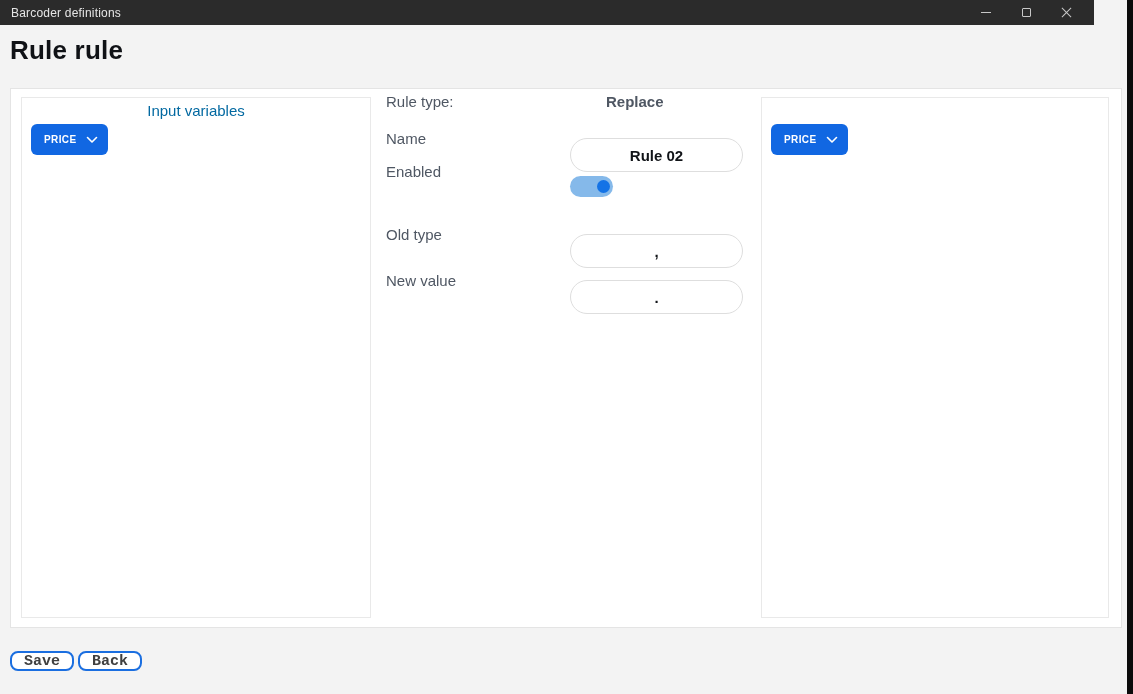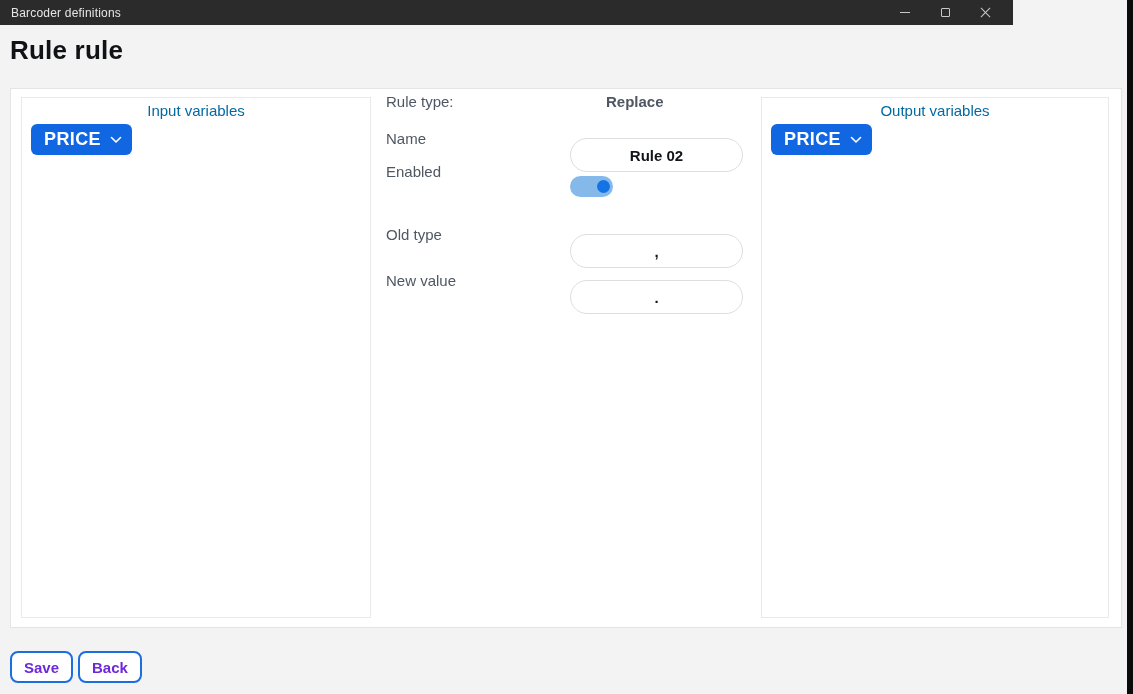--- a/index.html
+++ b/index.html
@@ -7,21 +7,21 @@
     width: 1133px; height: 694px;
     font-family: "Liberation Sans", sans-serif;
     background: #f3f3f3;
     overflow: hidden;
     position: relative;
   }
 
   
   .titlebar {
     position: absolute; left: 0; top: 0;
-    width: 1013px; height: 25px;
+    width: 1094px; height: 25px;
     background: #2b2b2b;
     display: flex; align-items: center;
   }
   .titlebar-title {
     color: #e6e6e6; font-size: 12px; margin-left: 11px;
     letter-spacing: 0.2px;
   }
   .titlebar-controls {
     position: absolute; right: 8px; top: 0; height: 25px;
     display: flex; align-items: stretch;
@@ -71,21 +71,21 @@
   .var-panel-title {
     margin-top: 4px; text-align: center;
     font-size: 15px; color: #0369a1;
   }
   .var-btn {
     position: absolute; left: 9px; top: 26px;
     height: 31px; padding: 0 10px 0 13px;
     background: #1167e2; color: #ffffff;
     border: none; border-radius: 6px;
     font-family: "Liberation Sans", sans-serif;
-    font-size: 18px; font-weight: 800; letter-spacing: 0.4px;
+    font-size: 10px; font-weight: 800; letter-spacing: 0.4px;
     display: flex; align-items: center; gap: 9px;
     cursor: pointer;
   }
   .chev { display: inline-block; margin-top: 1px; }
 
   
   .form-label {
     position: absolute; left: 386px;
     font-size: 15px; color: #4f5763;
   }
@@ -122,24 +122,24 @@
   }
   .toggle .knob {
     position: absolute; top: 4px;
     width: 13px; height: 13px; border-radius: 50%;
     background: #1473e6;
   }
   .toggle[data-state="on"] .knob { right: 3px; }
 
   
   .footer-btn {
-    position: absolute; top: 651px; height: 32px;
+    position: absolute; top: 651px; height: 20px;
     background: #ffffff;
     border: 2px solid #1a6ee0; border-radius: 8px;
-    color: #6d28d9; font-family: Liberation Sans, sans-serif;
+    color: #404040; font-family: Liberation Mono, monospace;
     font-size: 15px; font-weight: 700;
     padding: 0 12px; cursor: pointer;
   }
   .btn-save { left: 10px; }
   .btn-back { left: 78px; }
 </style>
 </head>
 <body>
 
 <div class="titlebar">
@@ -165,21 +165,20 @@
     <div class="var-panel-title">Input variables</div>
     <button class="var-btn">
       <span>PRICE</span>
       <svg class="chev" width="12" height="8" viewBox="0 0 12 8">
         <polyline points="1.5,1.5 6,6 10.5,1.5" fill="none" stroke="#ffffff" stroke-width="1.6" stroke-linecap="round" stroke-linejoin="round"></polyline>
       </svg>
     </button>
   </div>
 
   <div class="var-panel output">
-    <div class="var-panel-title">Output variables</div>
     <button class="var-btn">
       <span>PRICE</span>
       <svg class="chev" width="12" height="8" viewBox="0 0 12 8">
         <polyline points="1.5,1.5 6,6 10.5,1.5" fill="none" stroke="#ffffff" stroke-width="1.6" stroke-linecap="round" stroke-linejoin="round"></polyline>
       </svg>
     </button>
   </div>
 
 </div>
 

